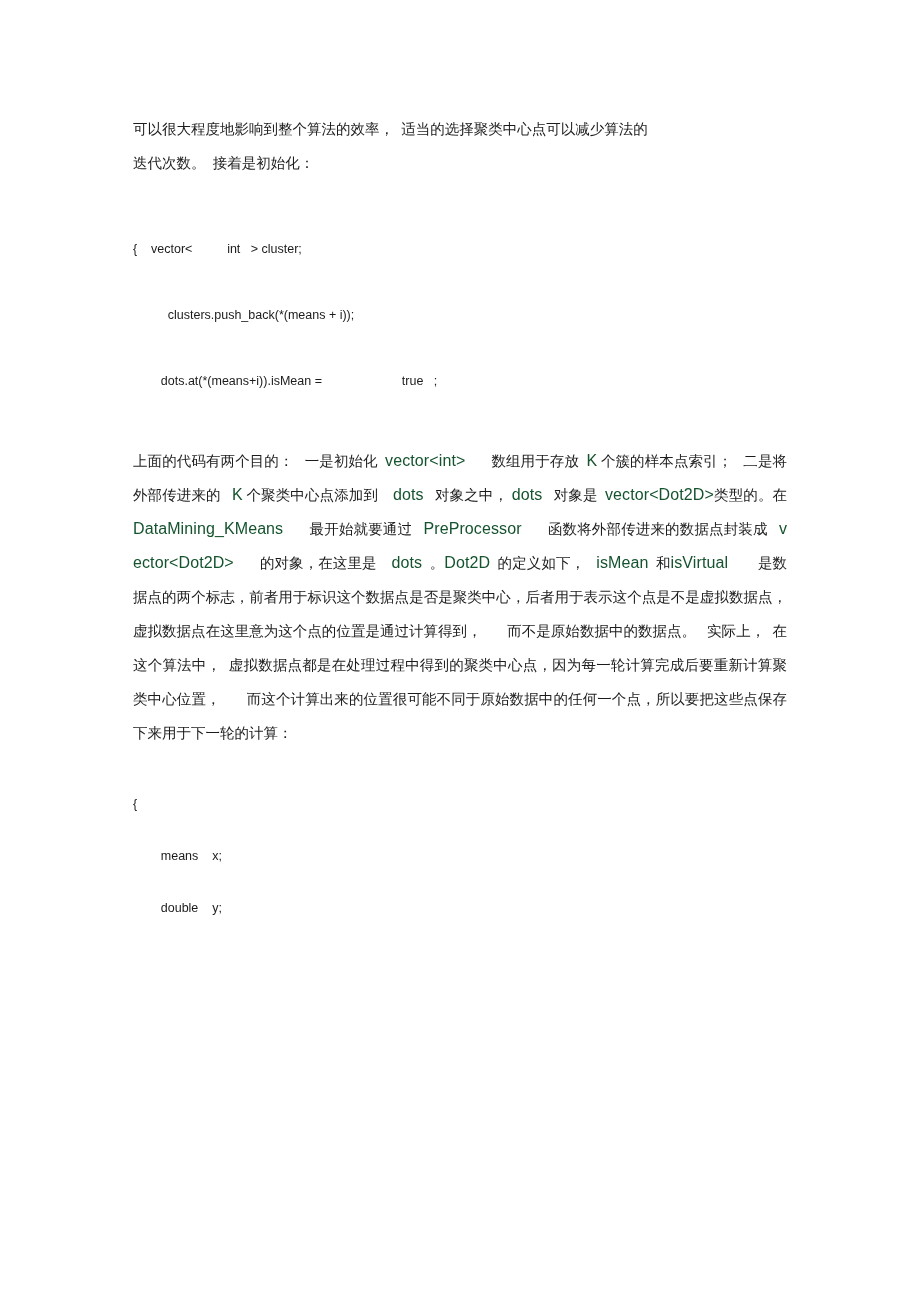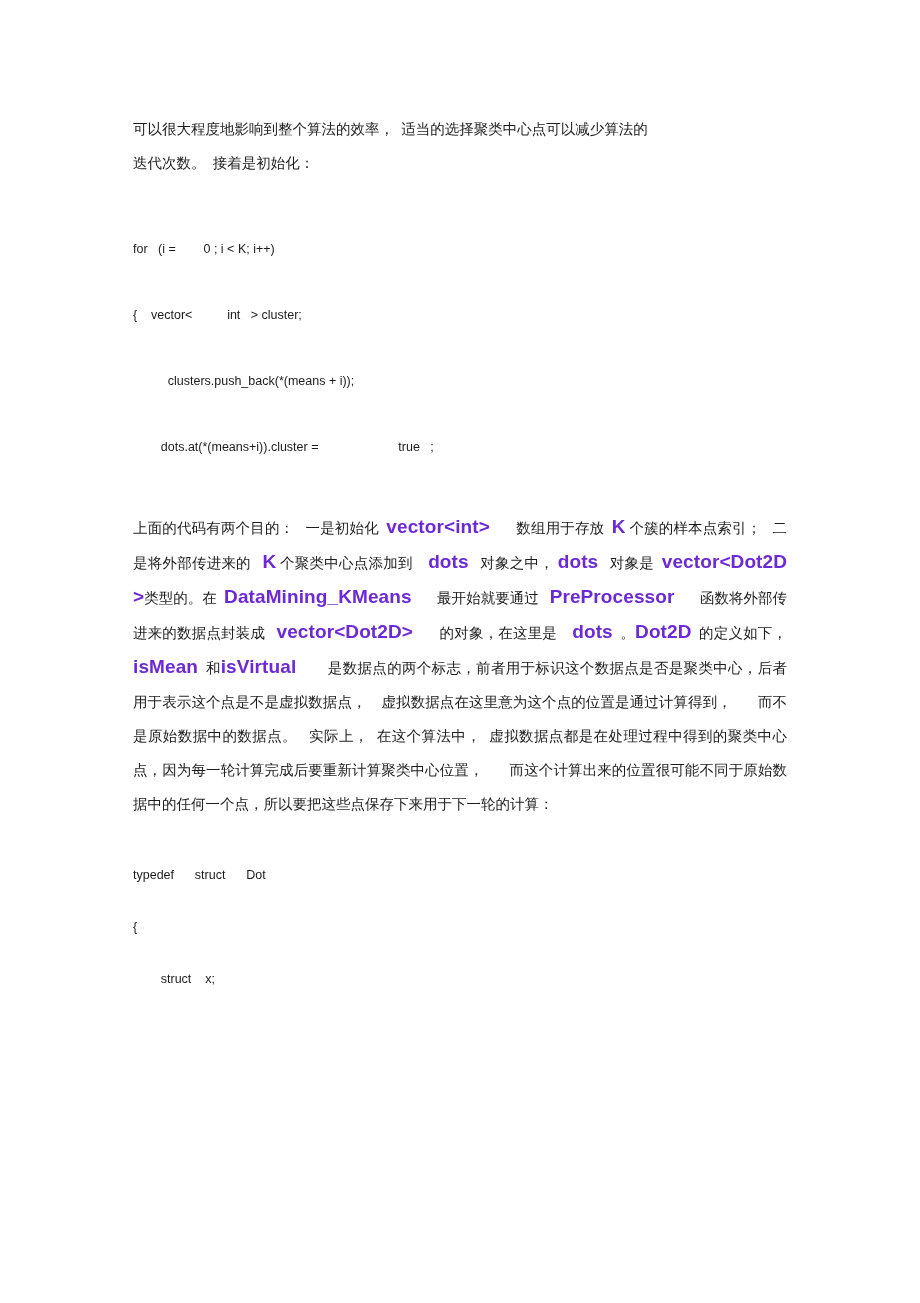--- a/index.html
+++ b/index.html
@@ -41,23 +41,23 @@
     line-height: 34px;
     color: #1c1c1c;
     margin: 0;
     text-align: justify;
     text-justify: inter-character;
     white-space: pre-wrap;
     word-break: break-all;
   }
   .para .mono {
     font-family: "Liberation Sans", "DejaVu Sans", sans-serif;
-    font-size: 19px;
-    font-weight: 700;
-    color: #6d28d9;
+    font-size: 16px;
+    font-weight: 400;
+    color: #14532d;
     letter-spacing: 0.1px;
   }
 
   .para-intro { margin-bottom: 0; }
 
   
   .code-block {
     font-family: "Liberation Sans", "DejaVu Sans", sans-serif;
     font-size: 12.5px;
     color: #1b1b1b;
@@ -83,33 +83,32 @@
 
 <div class="page">
   <div class="content">
 
     <p class="para para-intro">可以很大程度地影响到整个算法的效率，  适当的选择聚类中心点可以减少算法的
 迭代次数。  接着是初始化：</p>
 
     <div class="gap-a"></div>
 
     <div class="code-block">
-      <div class="cline">for   (i =        0 ; i &lt; K; i++)</div>
       <div class="cline">{    vector&lt;          int   &gt; cluster;</div>
       <div class="cline">          clusters.push_back(*(means + i));</div>
-      <div class="cline">        dots.at(*(means+i)).cluster =                       true   ;</div>
+      <div class="cline">        dots.at(*(means+i)).isMean =                       true   ;</div>
     </div>
 
     <div class="gap-c"></div>
 
     <p class="para">上面的代码有两个目的：   一是初始化  <span class="mono">vector&lt;int&gt;</span>       数组用于存放  <span class="mono">K</span> 个簇的样本点索引；   二是将外部传进来的   <span class="mono">K</span> 个聚类中心点添加到    <span class="mono">dots</span>   对象之中， <span class="mono">dots</span>   对象是  <span class="mono">vector&lt;Dot2D&gt;</span>类型的。在  <span class="mono">DataMining_KMeans</span>       最开始就要通过   <span class="mono">PreProcessor</span>       函数将外部传进来的数据点封装成   <span class="mono">vector&lt;Dot2D&gt;</span>       的对象，在这里是    <span class="mono">dots</span>  。<span class="mono">Dot2D</span>  的定义如下，   <span class="mono">isMean</span>  和<span class="mono">isVirtual</span>        是数据点的两个标志，前者用于标识这个数据点是否是聚类中心，后者用于表示这个点是不是虚拟数据点，    虚拟数据点在这里意为这个点的位置是通过计算得到，       而不是原始数据中的数据点。   实际上，  在这个算法中，  虚拟数据点都是在处理过程中得到的聚类中心点，因为每一轮计算完成后要重新计算聚类中心位置，       而这个计算出来的位置很可能不同于原始数据中的任何一个点，所以要把这些点保存下来用于下一轮的计算：</p>
 
     <div class="gap-d"></div>
 
     <div class="code-block code-tight">
-      <div class="cline">typedef      struct      Dot</div>
       <div class="cline">{</div>
-      <div class="cline">        struct    x;</div>
+      <div class="cline">        means    x;</div>
+      <div class="cline">        double    y;</div>
       
     </div>
 
   </div>
 </div>
 
 </body></html>

